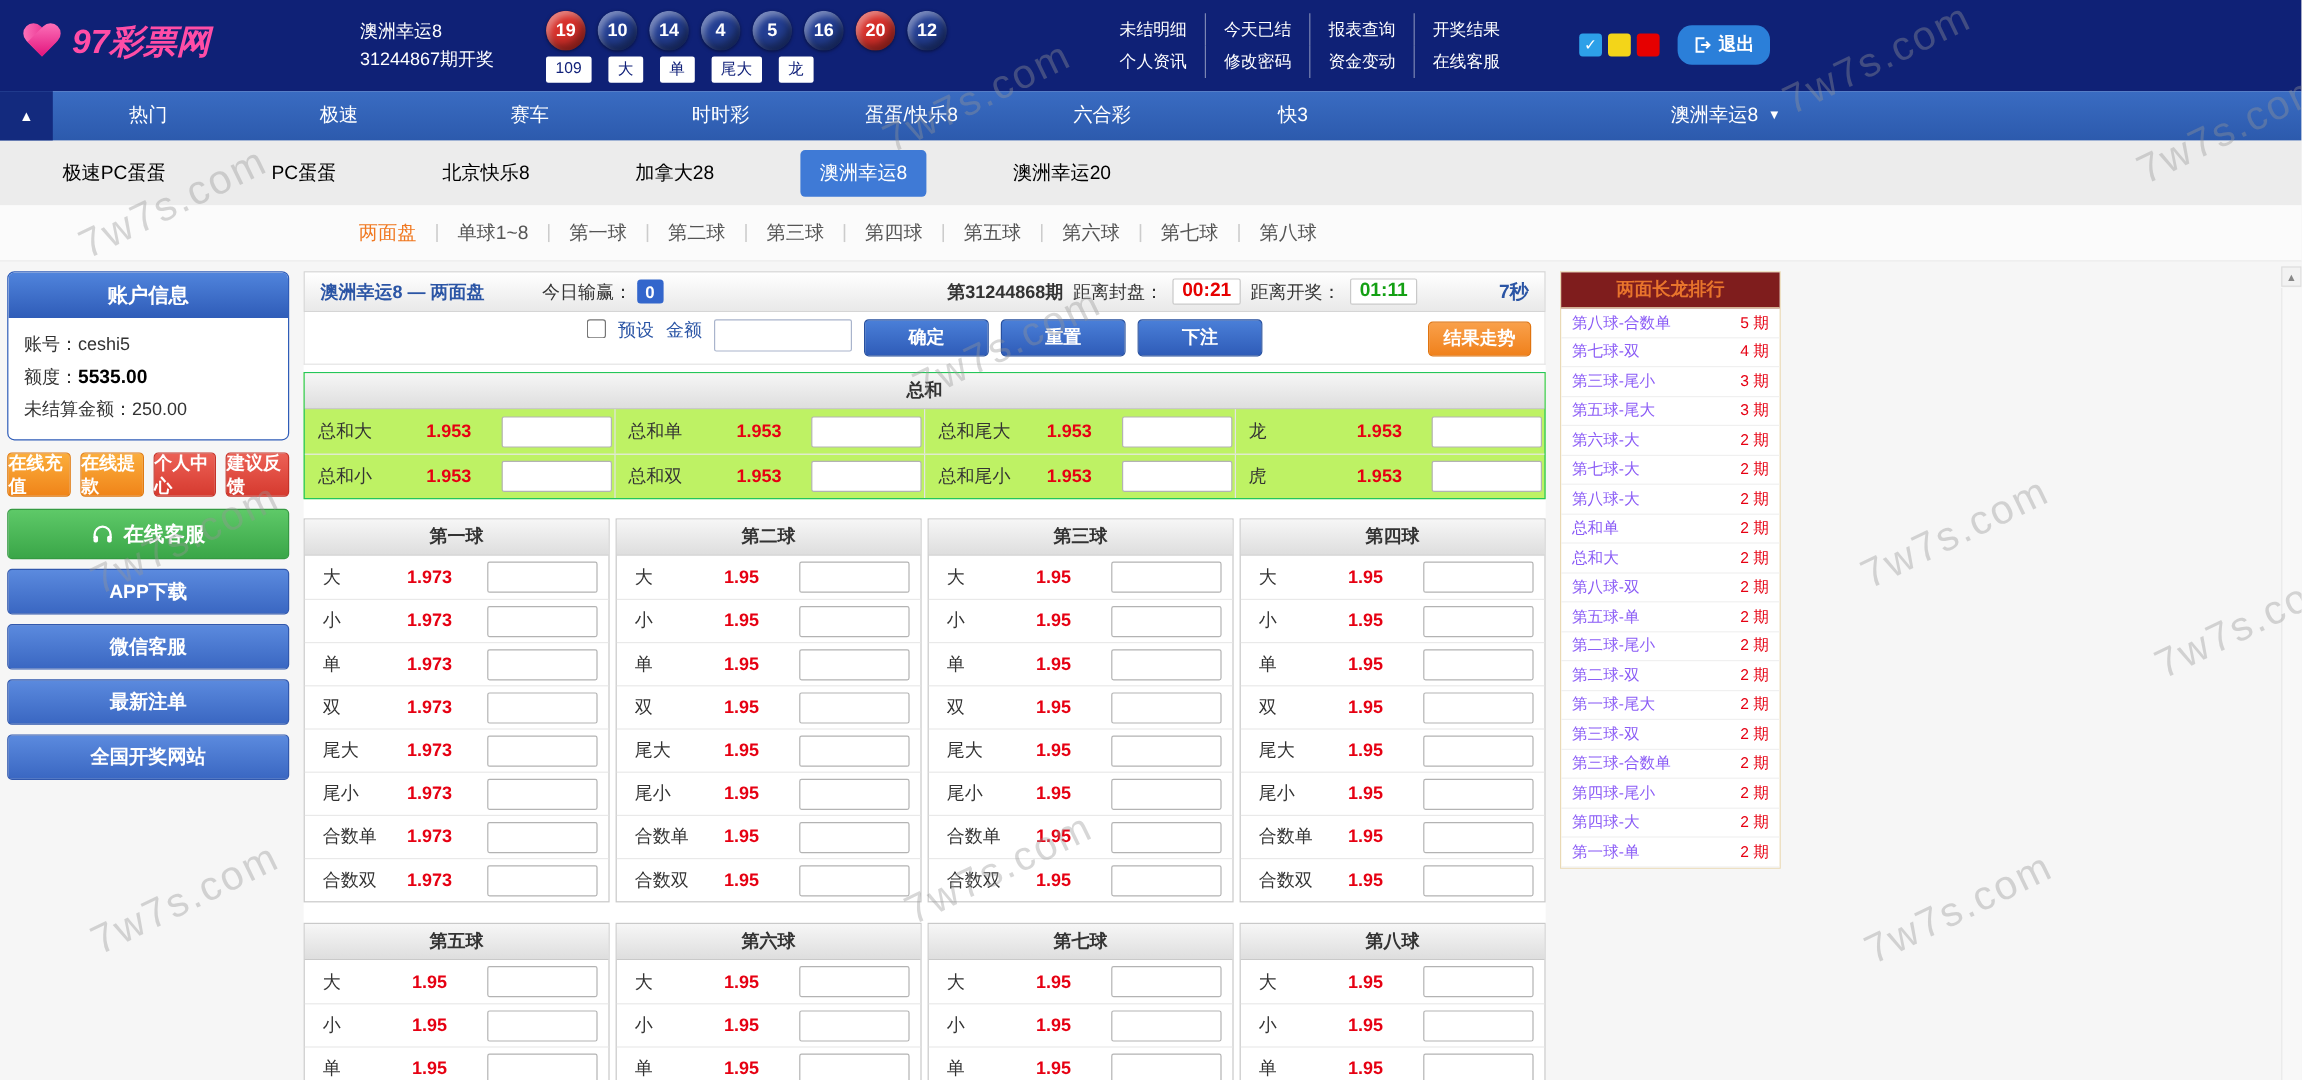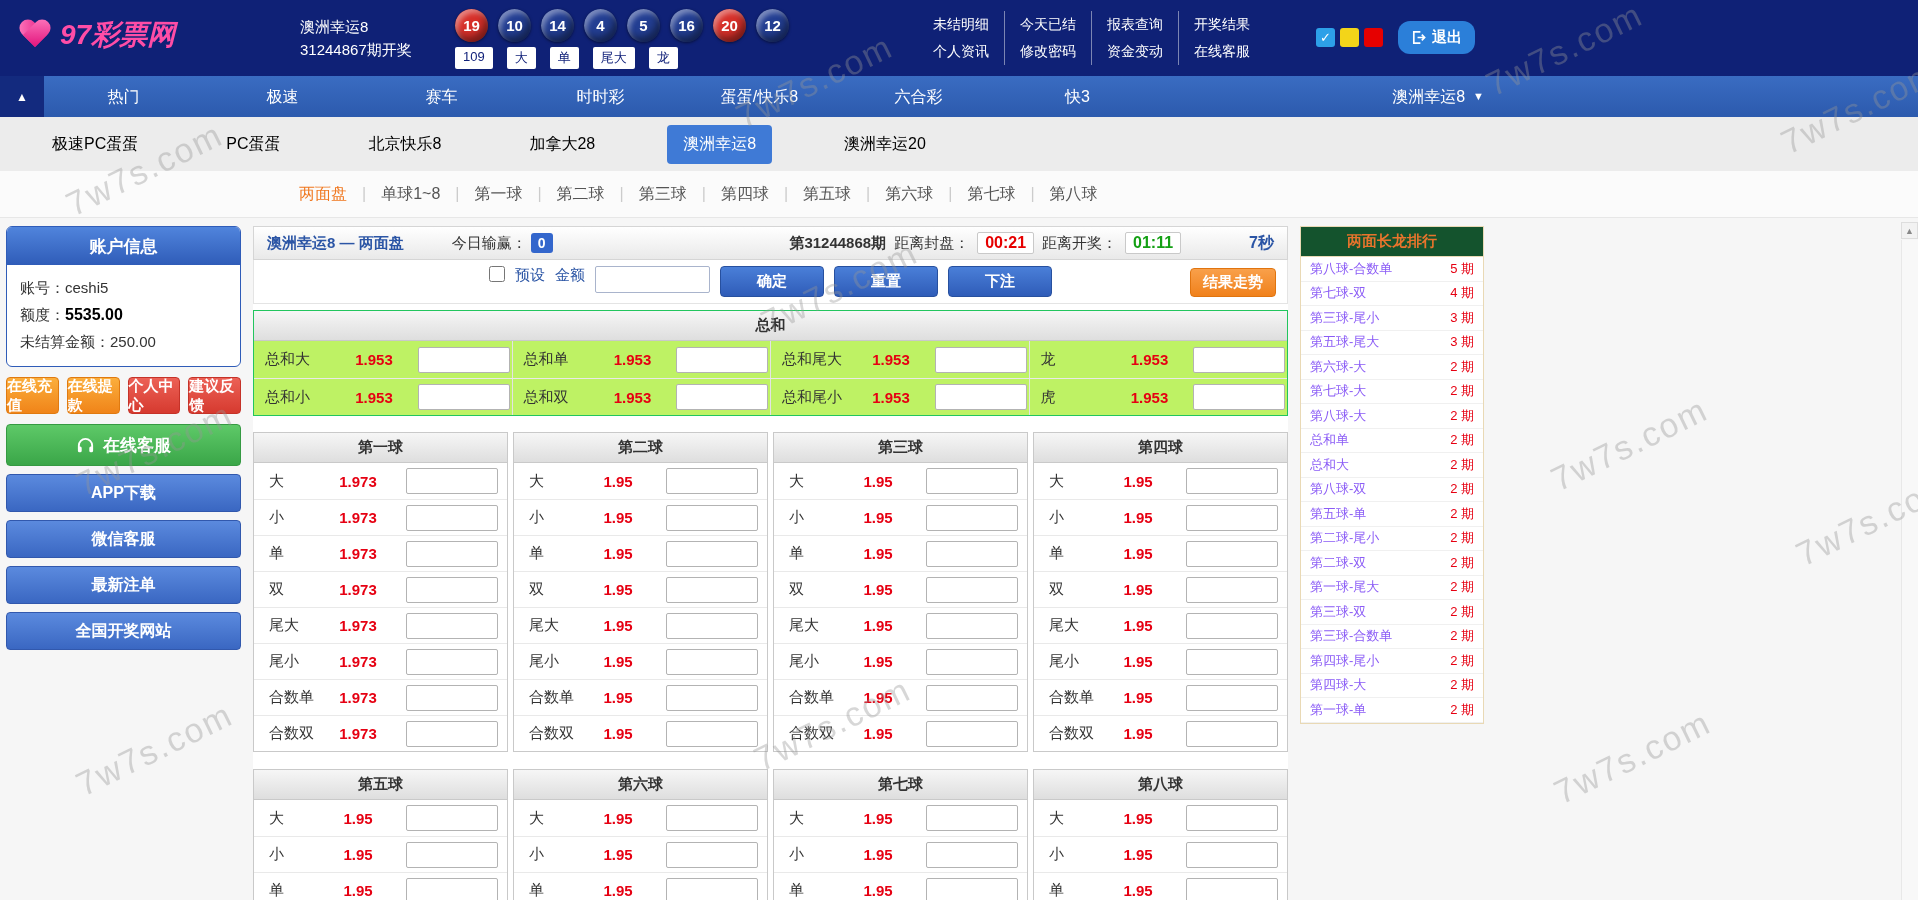--- a/index.html
+++ b/index.html
@@ -129,21 +129,21 @@
         padding:0 4px; font-size:14px; }
   .ball-group { display:flex; gap:5px; margin-top:12px; }
   .ball-group.second { margin-top:17px; }
   .ball-table { flex:1; border:1px solid #c9c9c9; background:#fff; }
   .bet-row { display:flex; align-items:center; height:36px; }
   .ball-table .bet-row + .bet-row { border-top:1px solid #e9e9e9; }
   .ball-table .bet-label { width:66px; padding-left:15px; }
   .ball-table .bet-odds  { width:76px; }
 
   
-  .ranking-head { height:30px; background:#14532d; color:#e8742c; font-weight:bold; font-size:15px;
+  .ranking-head { height:30px; background:#7f1d1d; color:#e8742c; font-weight:bold; font-size:15px;
         display:flex; align-items:center; justify-content:center; border-bottom:1px solid #e9d9b5; }
   .rank-row { display:flex; justify-content:space-between; align-items:center; height:24.5px;
         padding:0 9px; border-bottom:1px solid #f0f0f0; font-size:13px; }
   .rank-name { color:#8b5cf6; }
   .rank-count { color:#e60012; }
 
   
   .scroll-track { position:absolute; right:0; top:240px; bottom:0; width:17px; background:#f8f8f8;
         border-left:1px solid #e8e8e8; z-index:60; }
   .scroll-up { position:absolute; right:0; top:222px; width:17px; height:17px; background:#f2f2f2;

